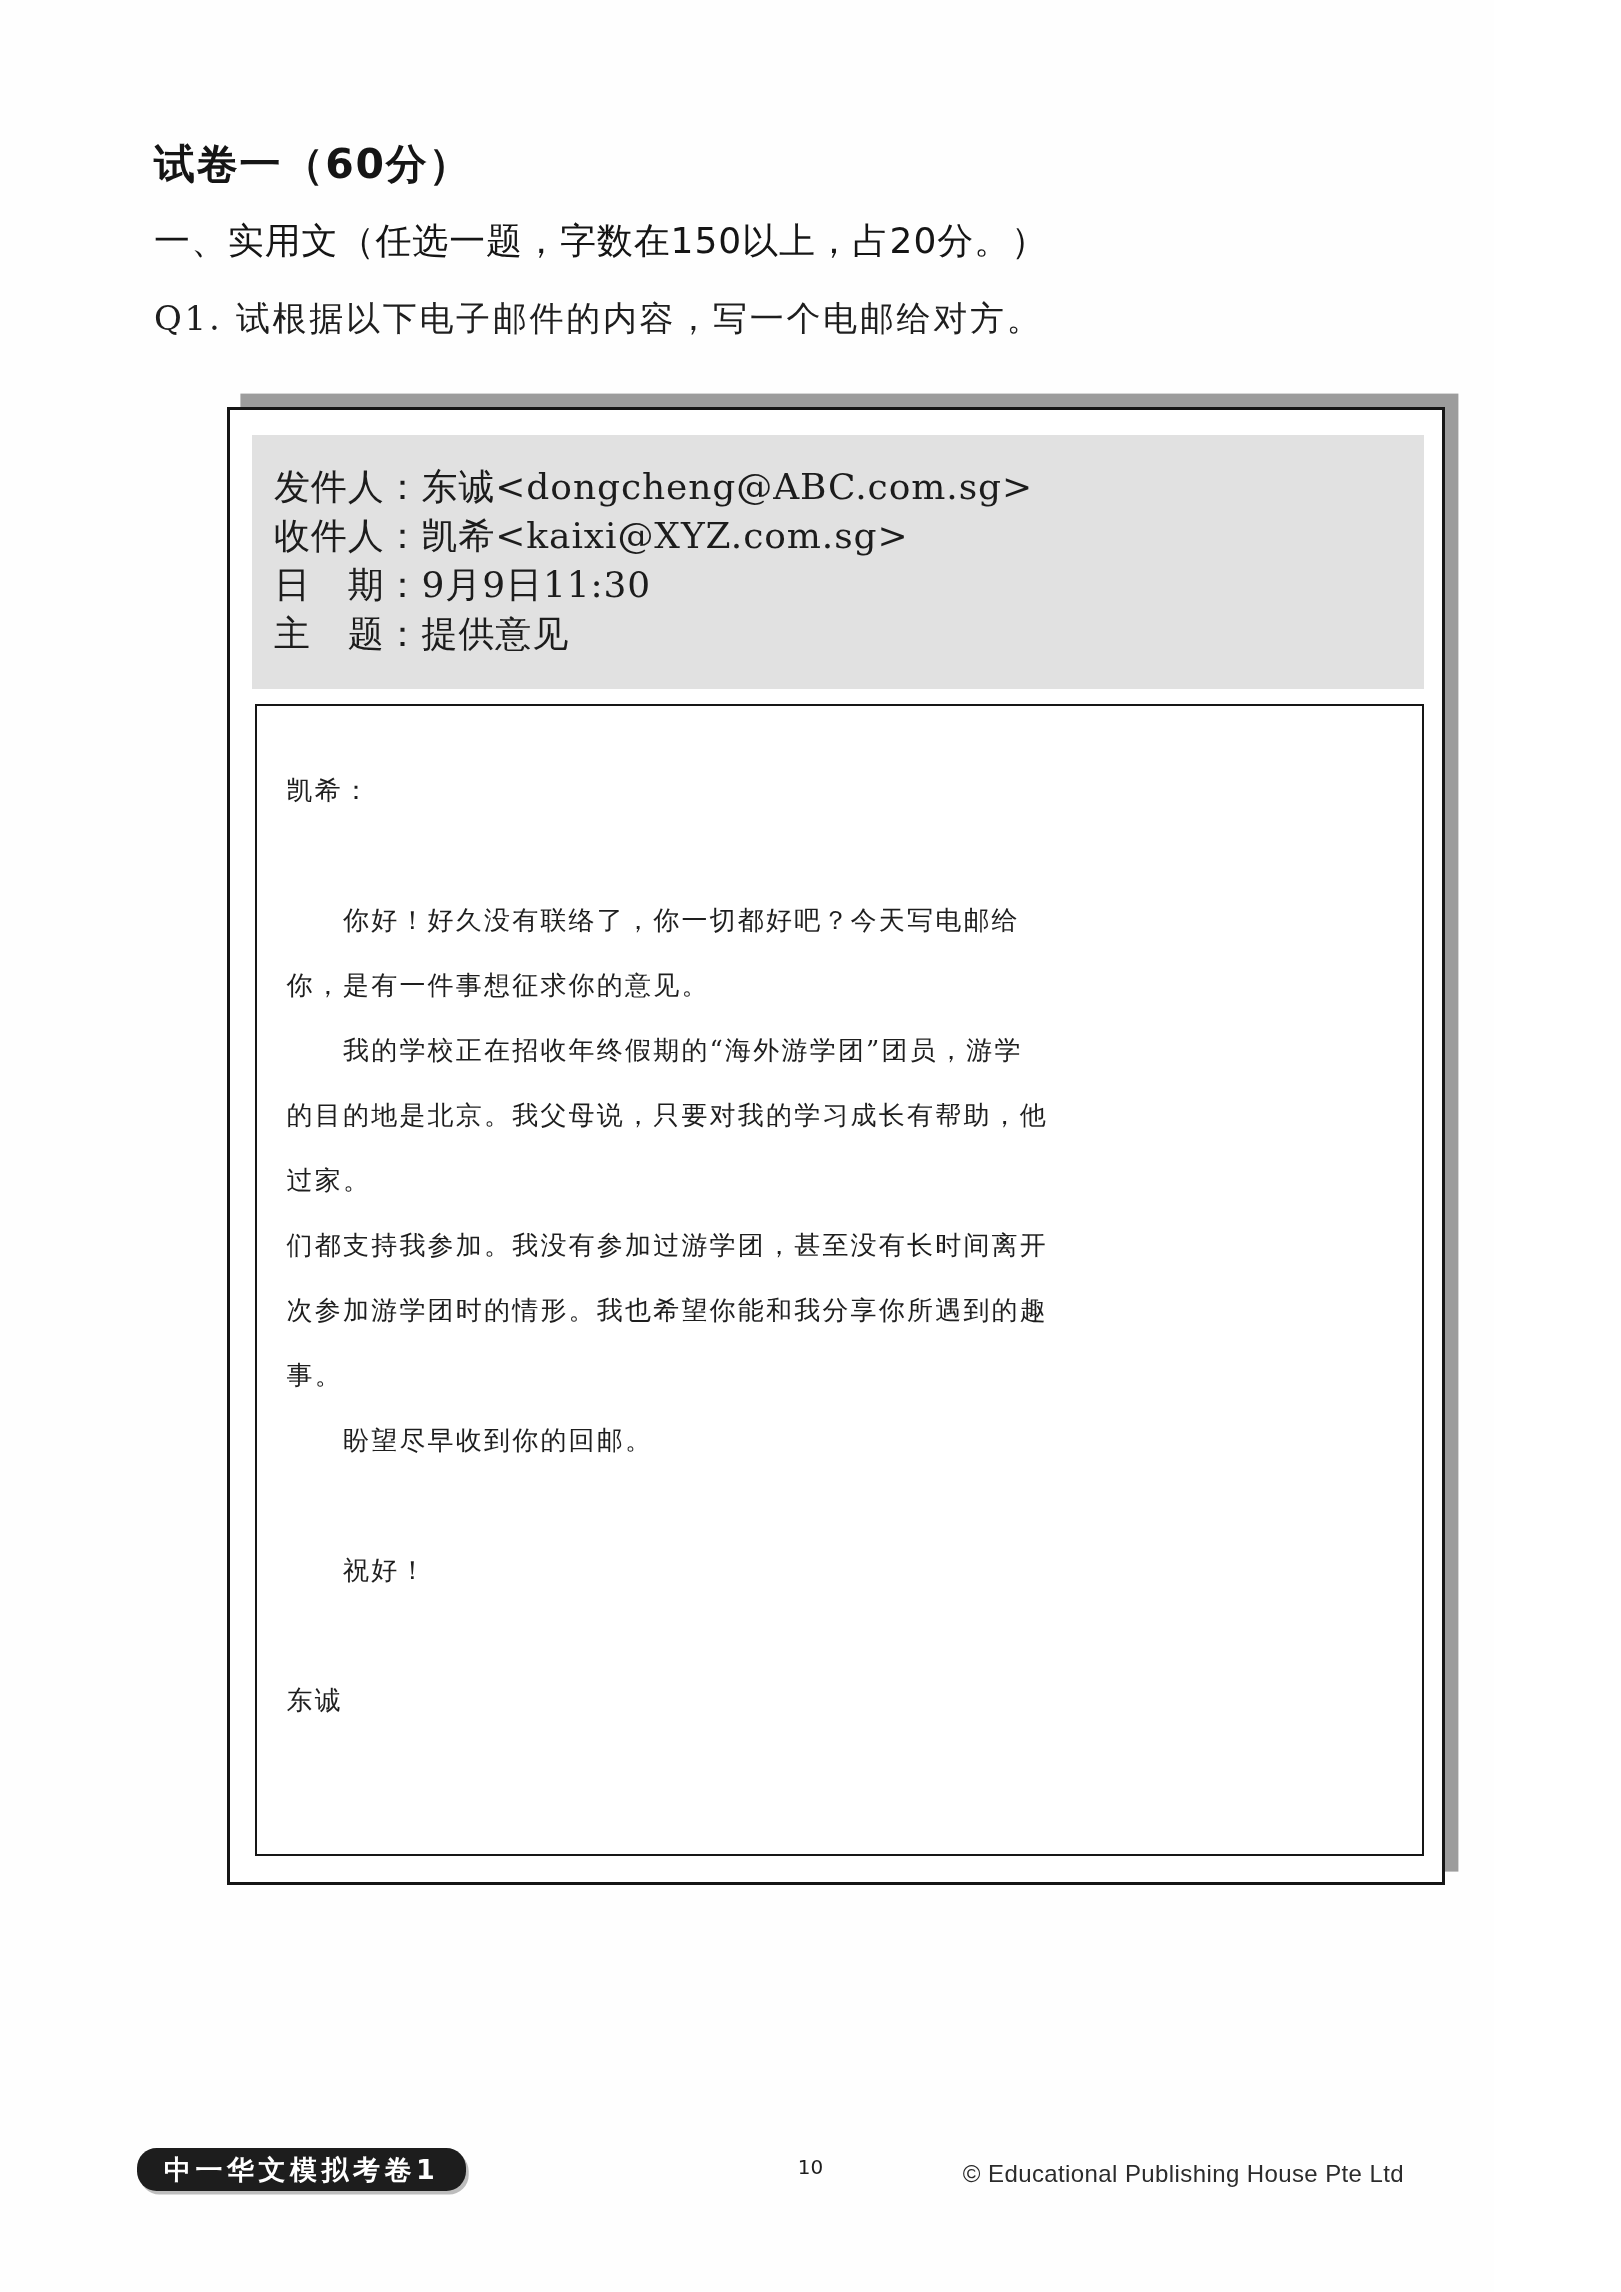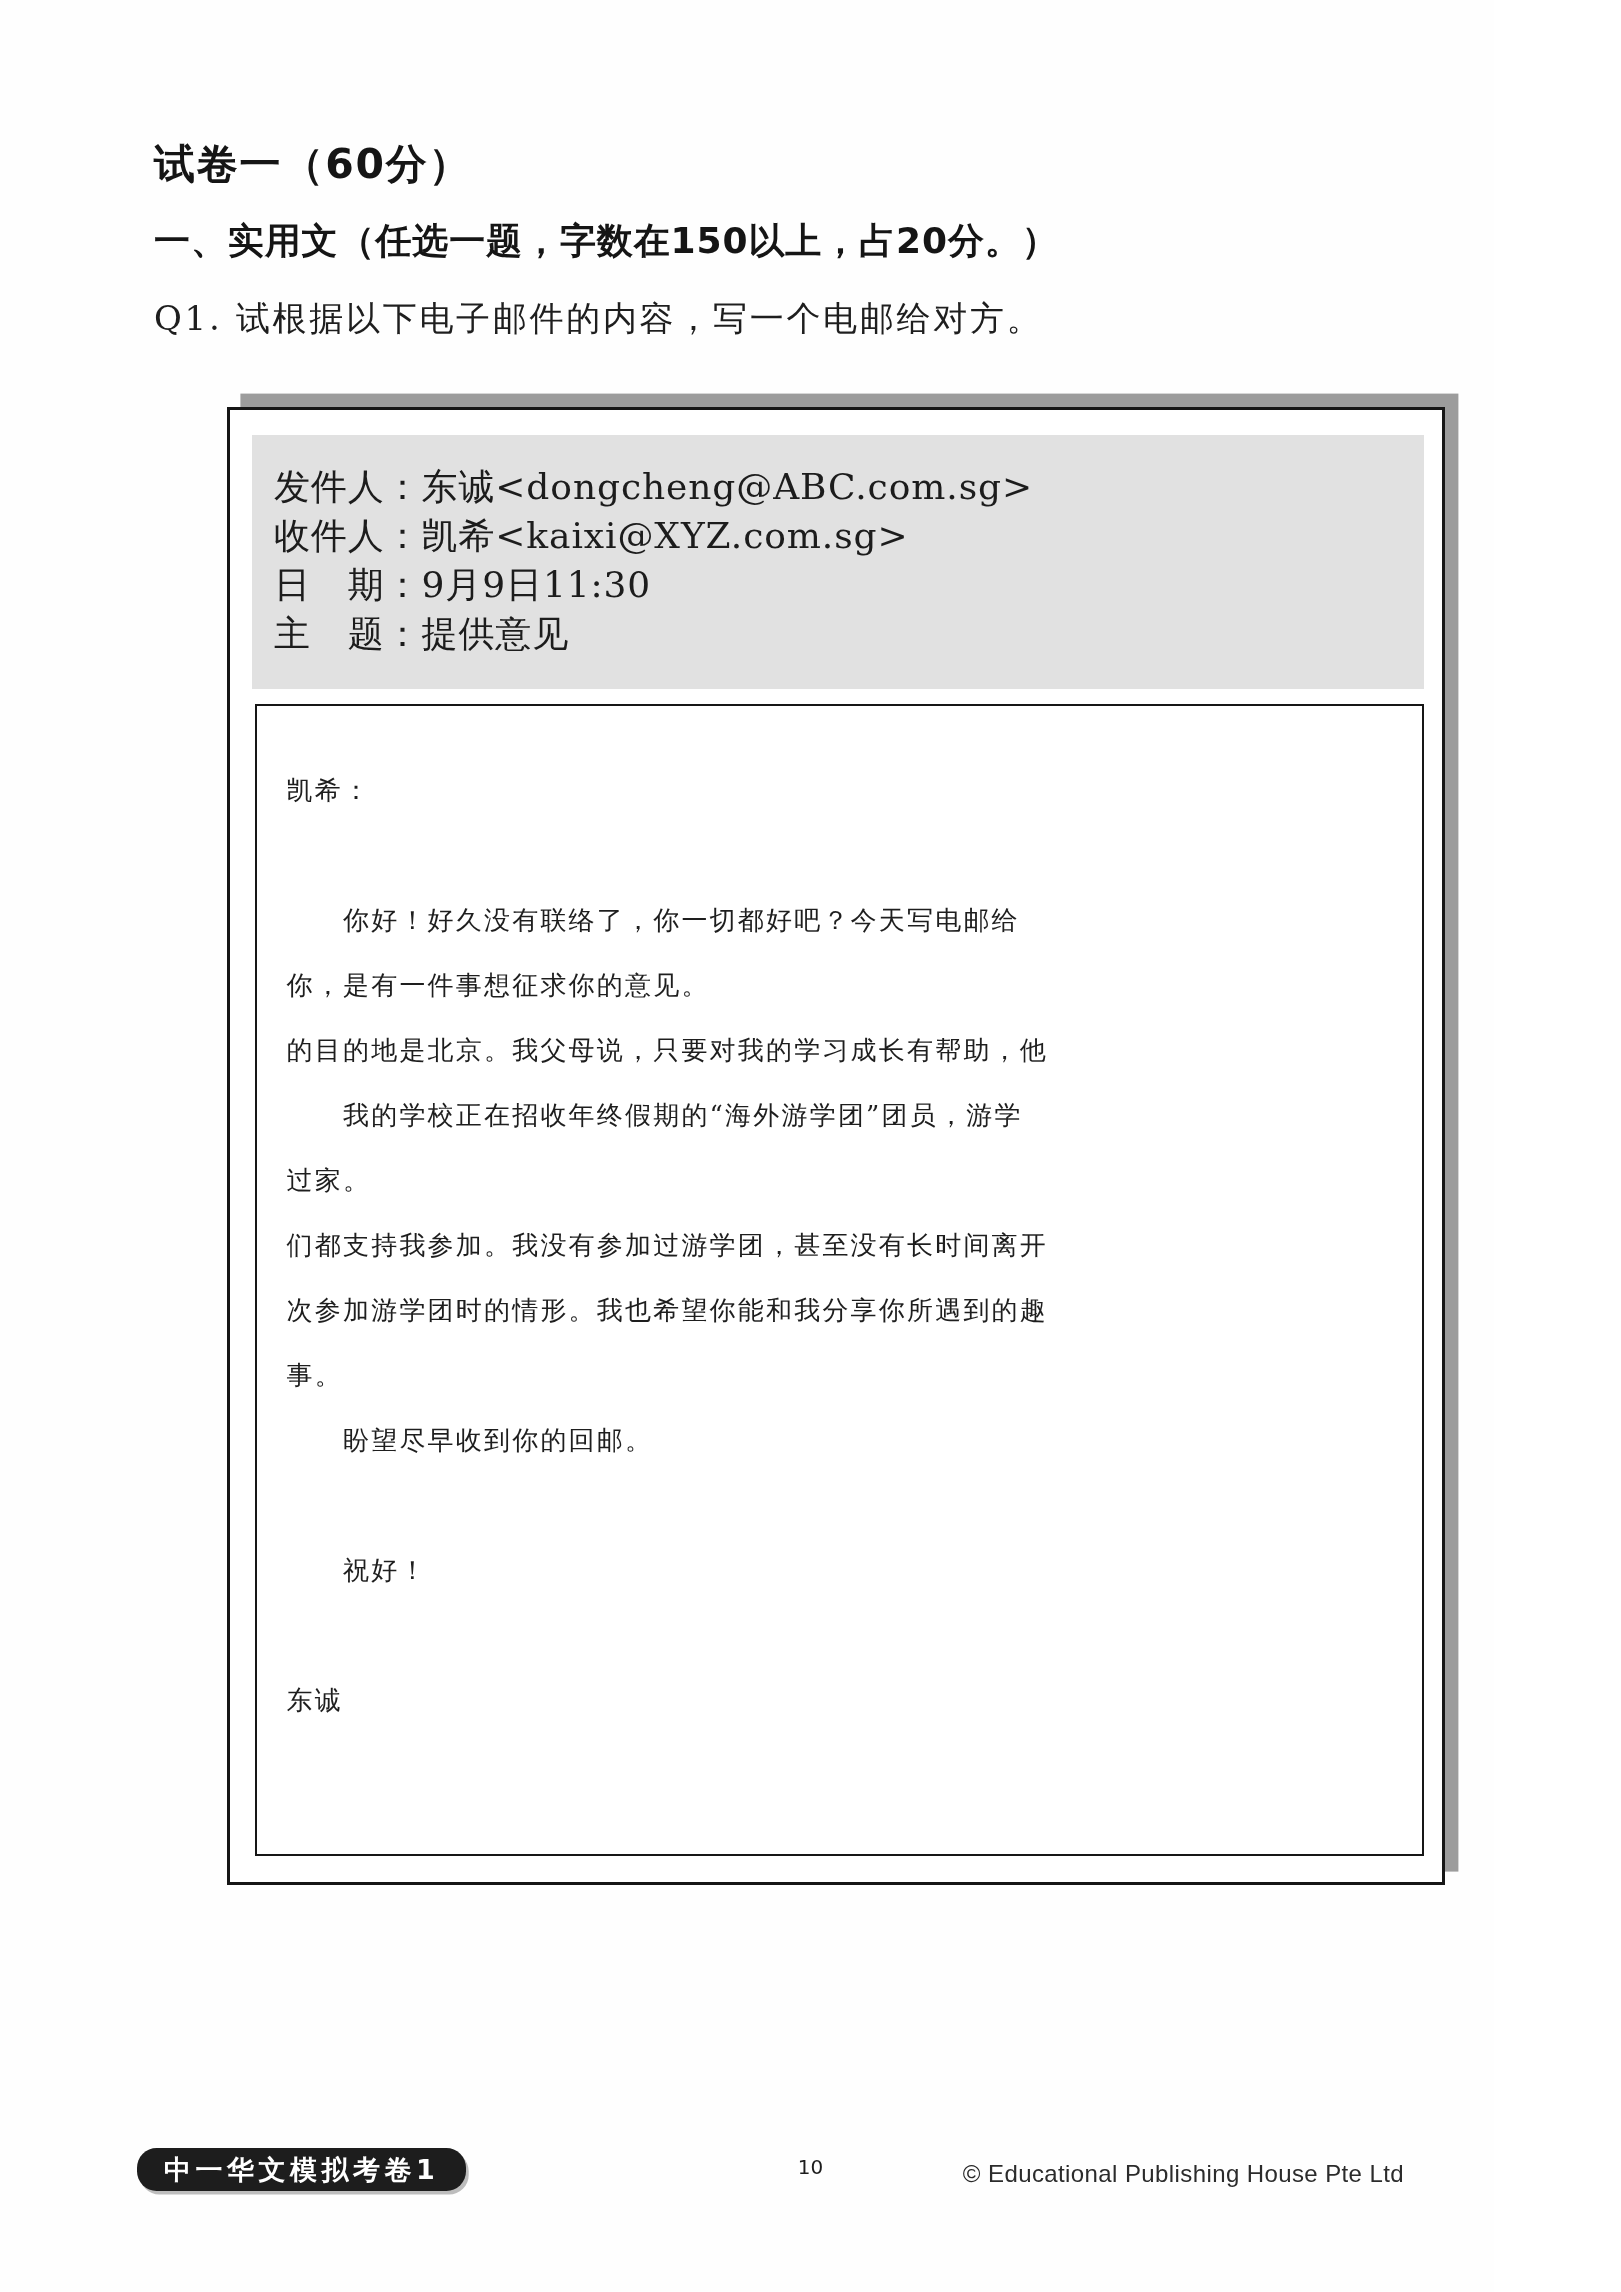--- a/index.html
+++ b/index.html
@@ -21,21 +21,21 @@
     font-weight: 700;
     font-size: 41px;
     line-height: 1.1;
     letter-spacing: 1.8px;
     color: #151515;
   }
   .section-heading {
     position: absolute;
     left: 154px; top: 221px;
     font-family: "DejaVu Sans", "Liberation Sans", sans-serif;
-    font-weight: 700;
+    font-weight: 400;
     font-size: 36px;
     line-height: 1.1;
     letter-spacing: 0.9px;
     color: #151515;
   }
   .question-line {
     position: absolute;
     left: 154px; top: 298px;
     font-size: 34px;
     line-height: 1.2;
@@ -146,22 +146,22 @@
       <div class="header-row">
         <span class="hlabel">主　题：</span><span class="hvalue">提供意见</span>
       </div>
     </div>
 
     <div class="email-body">
       <div class="body-line">凯希：</div>
       <div class="body-line"></div>
       <div class="body-line">　　你好！好久没有联络了，你一切都好吧？今天写电邮给</div>
       <div class="body-line">你，是有一件事想征求你的意见。</div>
+      <div class="body-line">　　我的学校正在招收年终假期的“海外游学团”团员，游学</div>
       <div class="body-line">的目的地是北京。我父母说，只要对我的学习成长有帮助，他</div>
-      <div class="body-line">　　我的学校正在招收年终假期的“海外游学团”团员，游学</div>
       <div class="body-line">过家。</div>
       <div class="body-line">们都支持我参加。我没有参加过游学团，甚至没有长时间离开</div>
       <div class="body-line">次参加游学团时的情形。我也希望你能和我分享你所遇到的趣</div>
       <div class="body-line">事。</div>
       <div class="body-line">　　盼望尽早收到你的回邮。</div>
       <div class="body-line"></div>
       <div class="body-line">　　祝好！</div>
       <div class="body-line"></div>
       <div class="body-line">东诚</div>
     </div>

